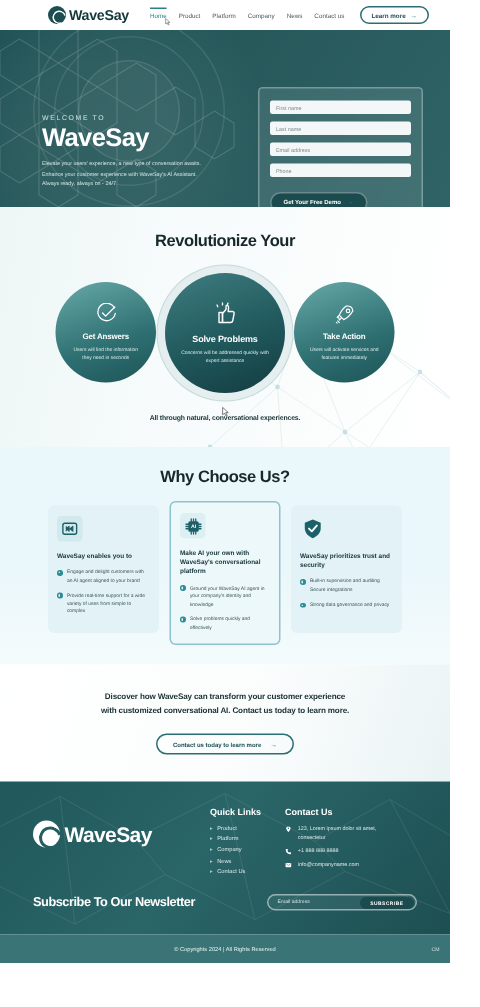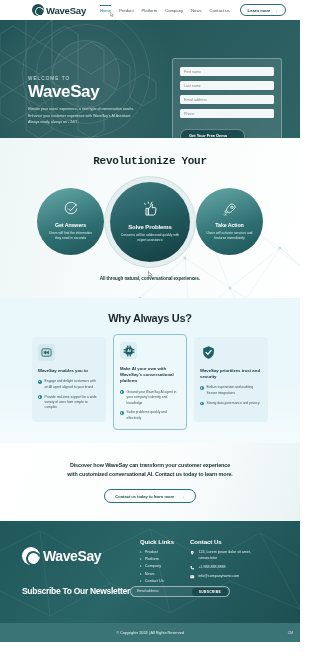--- a/index.html
+++ b/index.html
@@ -99,21 +99,21 @@
 
   
   .sec2 {
     height: 160px; position: relative; overflow: hidden;
     background: linear-gradient(100deg, #eef6f6 0%, #f7fbfb 40%, #ffffff 100%);
   }
   .sec2 .mesh { position: absolute; right: -20px; bottom: -30px; width: 190px; height: 150px; opacity: 0.55; }
   .sec2-title {
     text-align: center; padding-top: 16px;
     font-size: 11px; font-weight: bold; color: #17282b;
-    line-height: 1.35; letter-spacing: -0.3px; font-family: Liberation Mono, monospace;
+    line-height: 1.35; letter-spacing: -0.3px;
   }
   .circles { display: flex; justify-content: center; align-items: center; gap: 6px; margin-top: 13px; }
   .circ {
     width: 67px; height: 67px; border-radius: 50%;
     display: flex; flex-direction: column; align-items: center; justify-content: center;
     text-align: center; padding: 0 9px; color: #ffffff;
     background: linear-gradient(160deg, #67aaa8 0%, #2e6f72 60%, #1d5457 100%);
     position: relative; z-index: 2;
   }
   .circ.mid {
@@ -212,22 +212,22 @@
   .f-col { margin-right: 16px; }
   .f-col.contact { margin-right: 0; }
   .f-head { font-size: 6px; font-weight: bold; color: #ffffff; margin-bottom: 5px; }
   .f-link { display: flex; align-items: center; gap: 3px; margin-bottom: 3.2px; }
   .f-chev { font-size: 3.6px; color: #9cc9c9; }
   .f-link-txt { font-size: 3.8px; color: #dceaea; }
   .f-ci { display: flex; gap: 4px; margin-bottom: 3.5px; align-items: flex-start; }
   .f-ci-ic { width: 4.5px; flex: 0 0 auto; padding-top: 0.5px; }
   .f-ci-txt { font-size: 3.6px; color: #dceaea; line-height: 1.55; width: 62px; }
   .news {
-    position: relative; z-index: 3; 
-    display: flex; align-items: center; justify-content: flex-start;
+    position: relative; z-index: 3; margin-top: 10px;
+    display: flex; align-items: center; justify-content: space-between;
   }
   .news-title { font-size: 8.5px; font-weight: bold; color: #ffffff; letter-spacing: -0.3px; }
   .news-box {
     width: 100px; height: 11px; border-radius: 20px;
     border: 0.8px solid rgba(255,255,255,0.5); background: rgba(255,255,255,0.06);
     display: flex; align-items: center; padding-left: 6px; position: relative;
   }
   .news-ph { font-size: 3.4px; color: #cfe2e2; }
   .news-btn {
     position: absolute; right: 1px; top: 1px; height: 8.5px;
@@ -376,21 +376,21 @@
     </div>
 
     <div class="sec2-foot">All through natural, conversational experiences.</div>
   </div>
 
   <svg class="cursor-dot" viewBox="0 0 12 16">
     <path d="M1 1 L1 13 L4 10 L6.3 15 L8.3 14 L6 9.3 L10 9.3 Z" fill="#fff" stroke="#333" stroke-width="1"></path>
   </svg>
 
   <div class="sec3">
-    <div class="sec3-title">Why Always Us?</div>
+    <div class="sec3-title">Why Choose Us?</div>
     <div class="cards">
 
       <div class="card">
         <div class="card-icon">
           <svg width="11" height="11" viewBox="0 0 24 24">
             <rect x="2" y="4" width="20" height="16" rx="3" fill="none" stroke="#1c5f66" stroke-width="2"></rect>
             <path d="M7 8.5 L7 15.5 M7 12 L11 8.5 L11 15.5 Z M12.5 12 L16.5 8.5 L16.5 15.5 Z" fill="#1c5f66" stroke="#1c5f66" stroke-width="1.6" stroke-linejoin="round"></path>
           </svg>
         </div>
         <div class="card-title">WaveSay enables you to</div>

